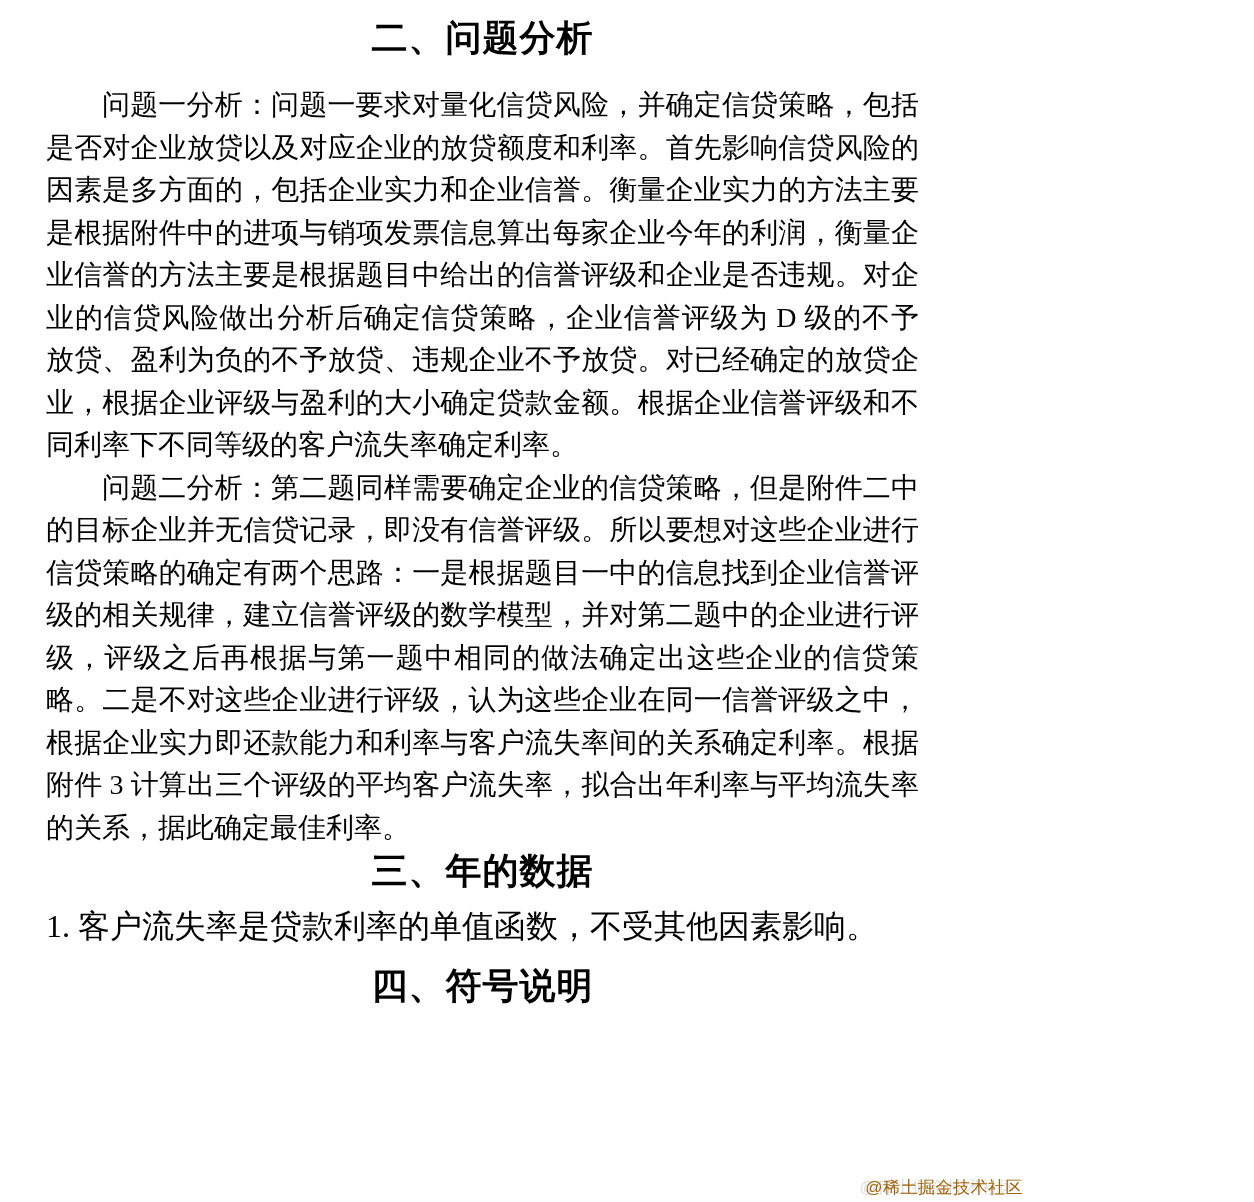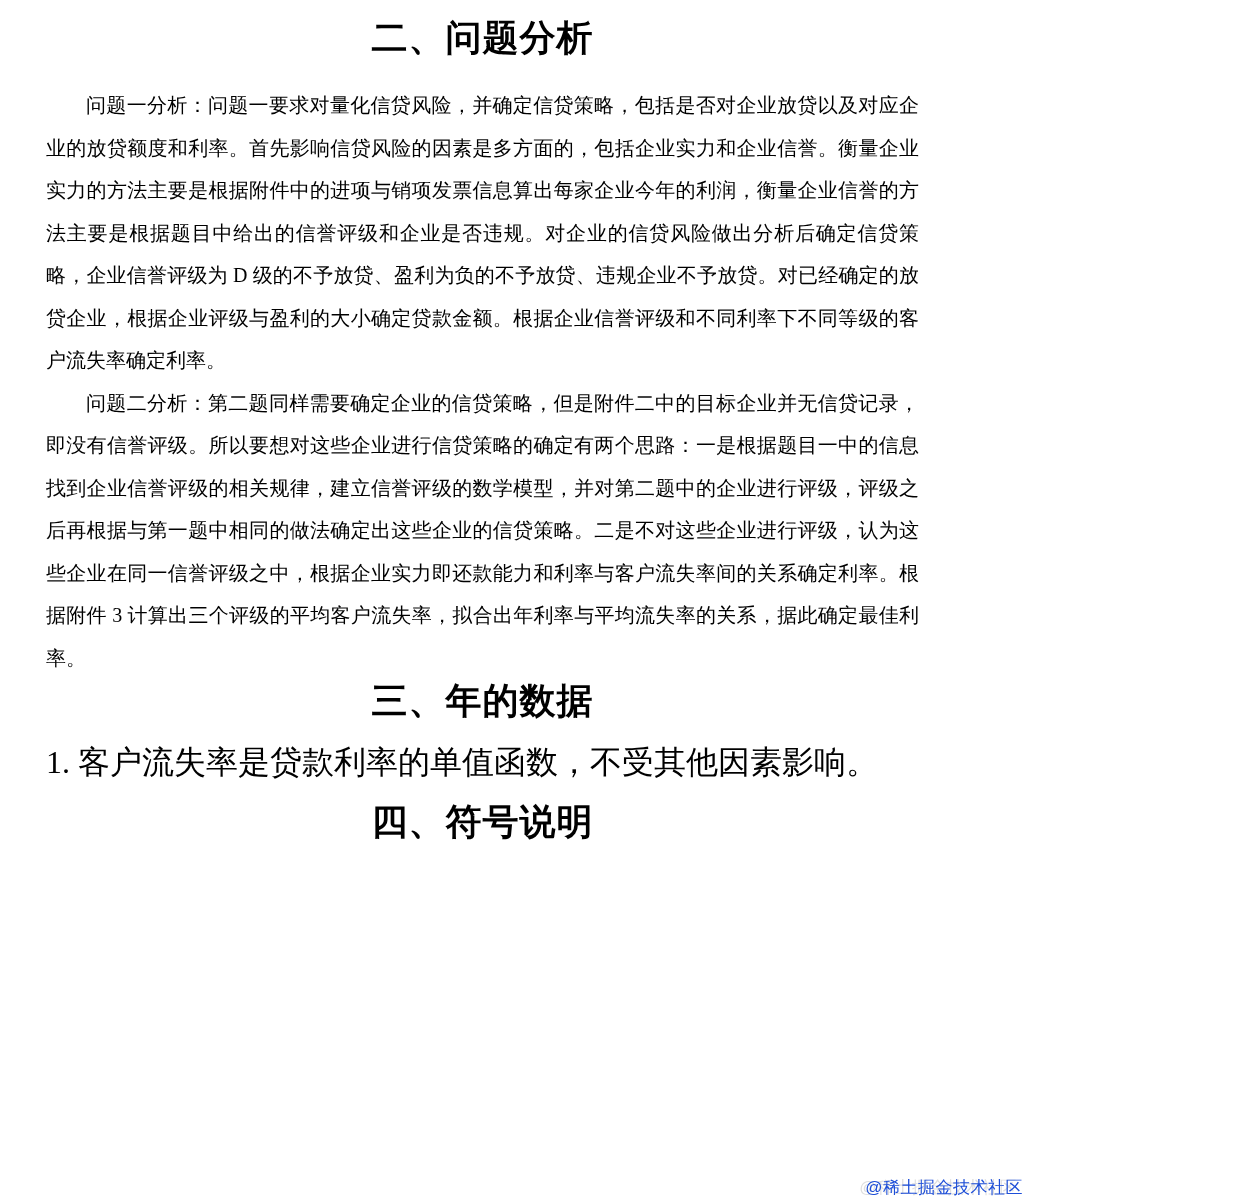--- a/index.html
+++ b/index.html
@@ -26,43 +26,43 @@
     text-align: center;
     margin: 0;
     letter-spacing: 1px;
   }
   .title-1 { padding-top: 16px; }
   .title-2 { margin-top: 0; }
   .title-3 { margin-top: 16px; }
   .paras { margin-top: 24px; }
   .para {
     font-family: "Liberation Serif", "DejaVu Serif", serif;
-    font-size: 20px;
+    font-size: 28px;
     line-height: 42.5px;
     margin: 0;
     text-indent: 2em;
     text-align: justify;
     text-justify: inter-ideograph;
     text-align-last: left;
   }
-  .assumptions { margin-top: 18px; }
+  .assumptions { margin-top: 12px; }
   .assumption-item {
     font-family: "Liberation Serif", "DejaVu Serif", serif;
     font-size: 32px;
     line-height: 42.5px;
     text-align: left;
     white-space: nowrap;
   }
   .watermark {
     position: absolute;
     right: 6px;
     bottom: 3px;
     font-family: "Liberation Sans", "DejaVu Sans", sans-serif;
     font-size: 17px;
-    color: #1d4ed8;
+    color: #a16207;
     text-shadow: -6px 0 0 #dedede; 
     letter-spacing: 0.5px;
   }
 </style>
 </head>
 <body>
 
 <div class="page">
   <div class="content">
 

